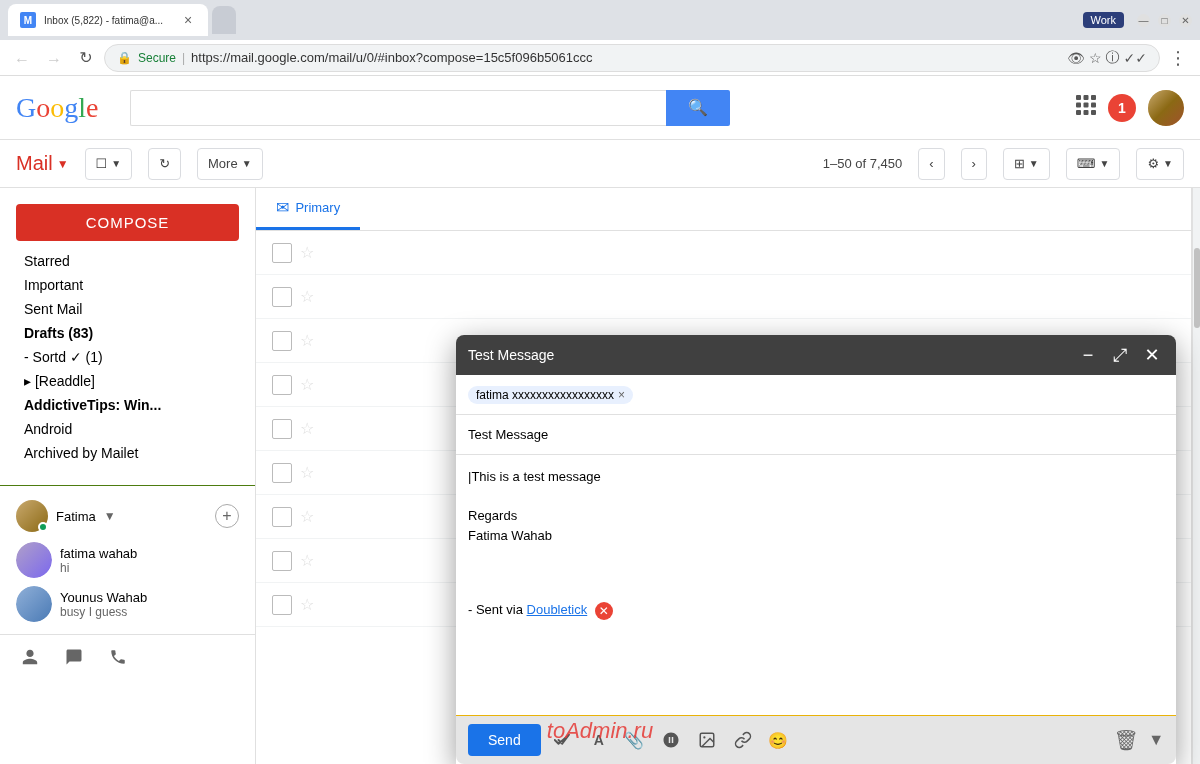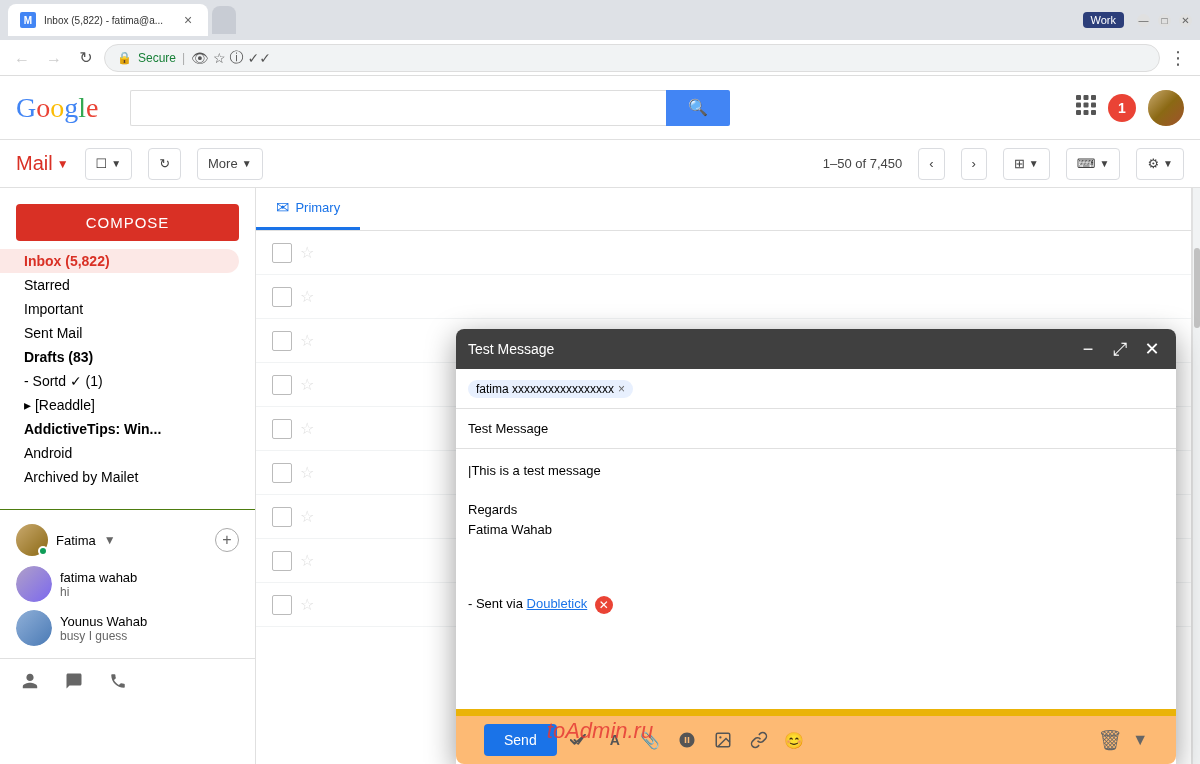--- a/index.html
+++ b/index.html
@@ -104,21 +104,21 @@
 
     .compose-to { display: flex; align-items: center; padding: 6px 12px; border-bottom: 1px solid #e0e0e0; font-size: 13px; min-height: 40px; }
     .compose-to-chip { background: #e8f0fe; border-radius: 16px; padding: 2px 8px; font-size: 12px; display: flex; align-items: center; gap: 4px; justify-content: center; }
     .compose-field { display: flex; align-items: center; padding: 6px 12px; border-bottom: 1px solid #e0e0e0; font-size: 13px; min-height: 40px; }
     .compose-body { min-height: 260px; max-height: 260px; padding: 12px; font-size: 13px; overflow-y: auto; position: relative; }
     .compose-body-text { line-height: 1.5; }
     @keyframes blink { 0%,100%{opacity:1} 50%{opacity:0} }
     .compose-signature { margin-top: 16px; }
     .compose-sig-link { color: #1a73e8; text-decoration: underline; cursor: pointer; }
     .compose-sig-remove { display: inline-flex; align-items: center; justify-content: center; width: 18px; height: 18px; background: #ea4335; border-radius: 50%; color: white; font-size: 12px; cursor: pointer; margin-left: 4px; vertical-align: middle; }
-    .compose-footer { display: flex; align-items: center; padding: 8px 28px; border-top: 7px solid #eab308; gap: 8px; background: #fdba74; border-radius: 0 0 8px 8px; }
+    .compose-footer { display: flex; align-items: center; padding: 8px 12px; border-top: 1px solid #eab308; gap: 8px; background: #e5e5e5; border-radius: 0 0 8px 8px; }
     .send-btn { background: #1a73e8; color: white; border: none; border-radius: 4px; padding: 8px 20px; font-size: 14px; font-weight: 500; cursor: pointer; }
     .compose-toolbar-icon { color: #666; font-size: 18px; cursor: pointer; width: 28px; height: 28px; display: flex; align-items: center; justify-content: center; border-radius: 4px; }
     .compose-footer-spacer { flex: 1; }
     .compose-delete-btn { color: #666; font-size: 20px; cursor: pointer; width: 28px; height: 28px; display: flex; align-items: center; justify-content: center; }
     .compose-more-btn { color: #666; font-size: 16px; cursor: pointer; }
 
     
     .sidebar::-webkit-scrollbar, .email-list::-webkit-scrollbar { width: 6px; }
     .sidebar::-webkit-scrollbar-track, .email-list::-webkit-scrollbar-track { background: transparent; }
     .sidebar::-webkit-scrollbar-thumb, .email-list::-webkit-scrollbar-thumb { background: #dadce0; border-radius: 3px; }
@@ -159,20 +159,21 @@
   </div>
 
   <div class="address-bar">
     <button class="nav-btn disabled">←</button>
     <button class="nav-btn disabled">→</button>
     <button class="nav-btn">↻</button>
     <div class="url-bar">
       <span class="secure-lock">🔒</span>
       <span style="color:#188038;font-size:12px;">Secure</span>
       <span style="color:#aaa;font-size:12px;">|</span>
+      <span class="url-text">https://mail.google.com/mail/u/0/#inbox?compose=15c5f096b5061ccc</span>
       <div class="url-icons">
         <span style="cursor:pointer;">👁</span>
         <span style="cursor:pointer;">☆</span>
         <span style="cursor:pointer;font-size:14px;">ⓘ</span>
         <span style="cursor:pointer;">✓✓</span>
       </div>
     </div>
     <div class="chrome-menu-btn">⋮</div>
   </div>
 
@@ -243,23 +244,20 @@
       <span>⚙</span>
       <span style="font-size:10px;">▼</span>
     </div>
   </div>
 
   <div class="main-content" style="position:relative;">
 
     <div class="sidebar">
       <button class="compose-btn">COMPOSE</button>
 
-      <div class="sidebar-item active">
-        <span>Inbox (5,822)</span>
-      </div>
       <div class="sidebar-item">
         <span>Starred</span>
       </div>
       <div class="sidebar-item">
         <span>Important</span>
       </div>
       <div class="sidebar-item">
         <span>Sent Mail</span>
       </div>
       <div class="sidebar-item bold">

